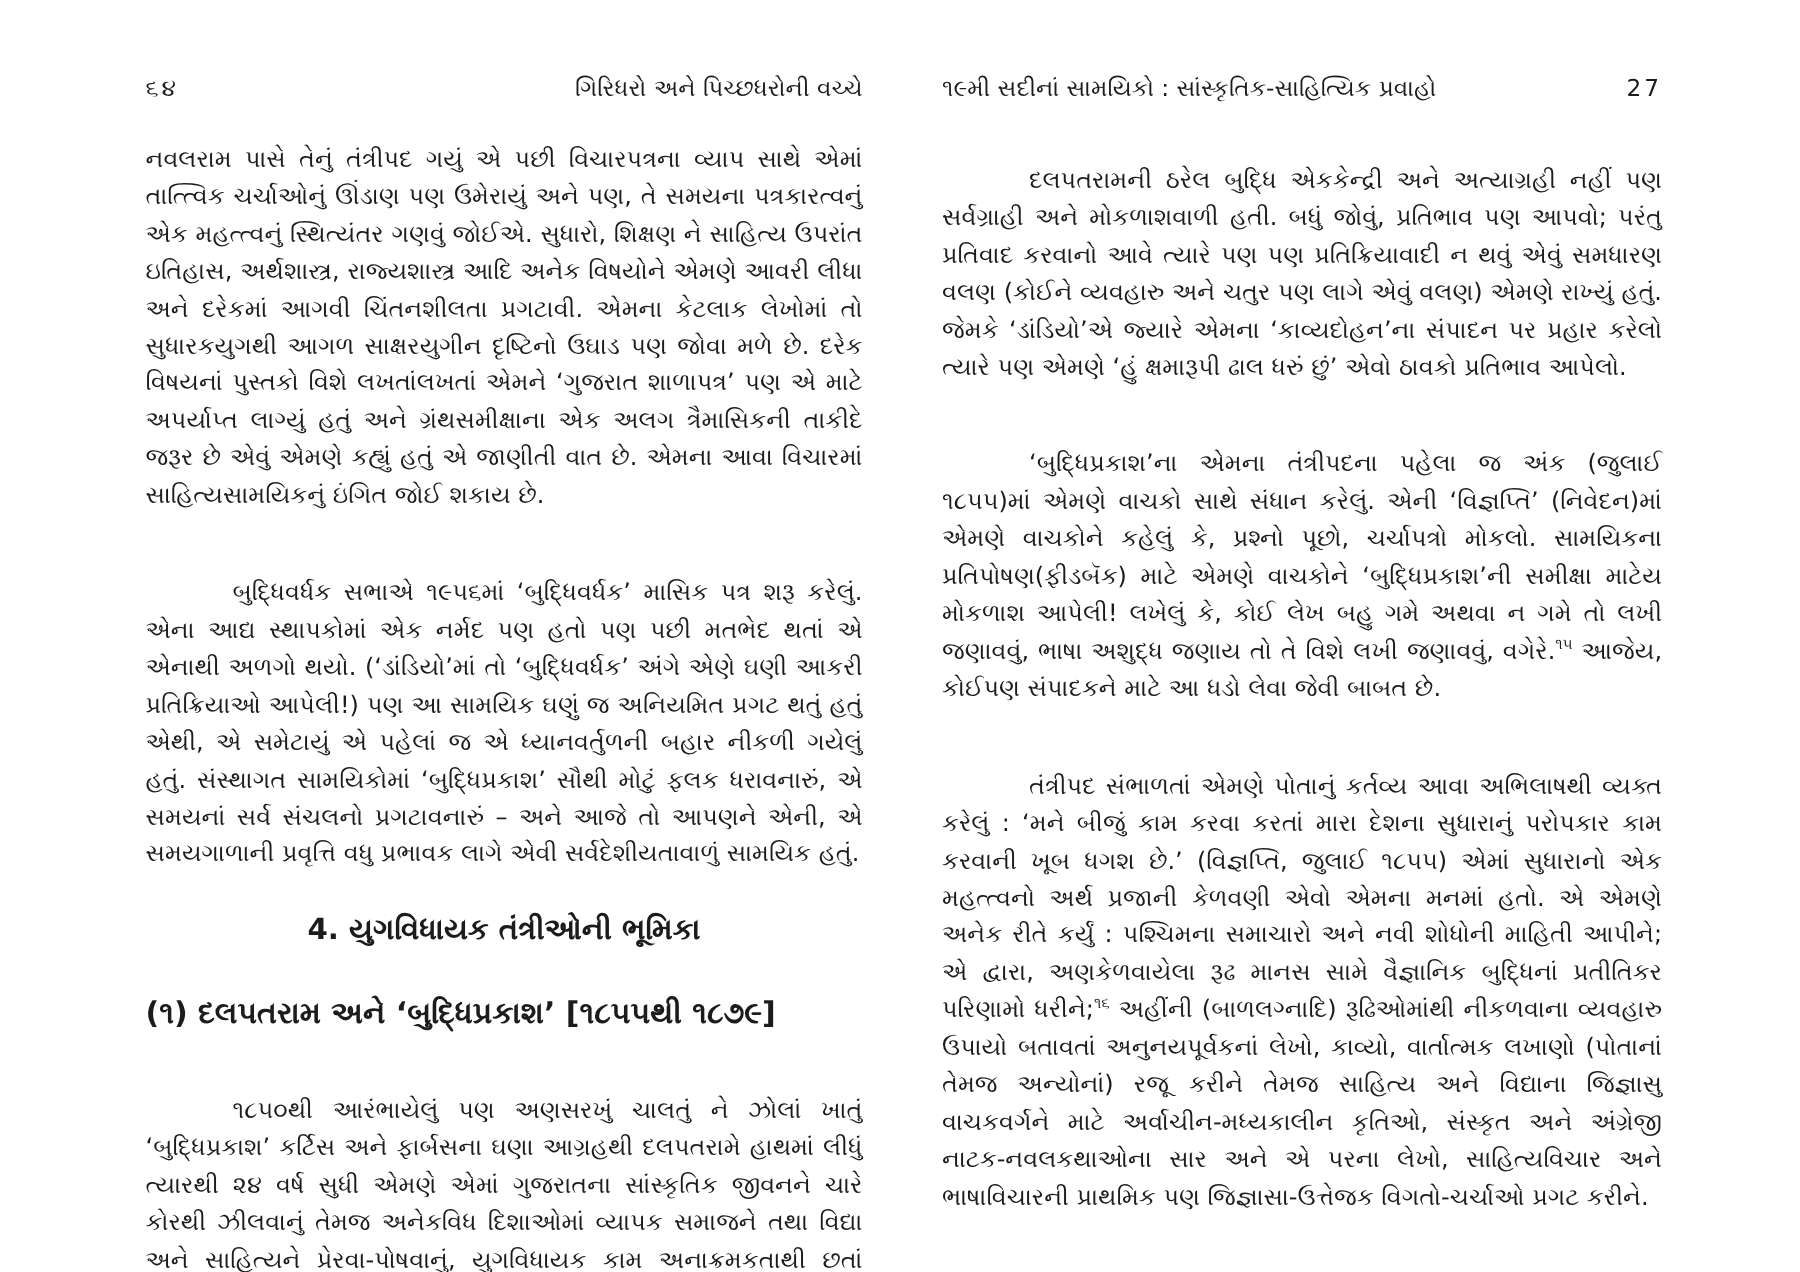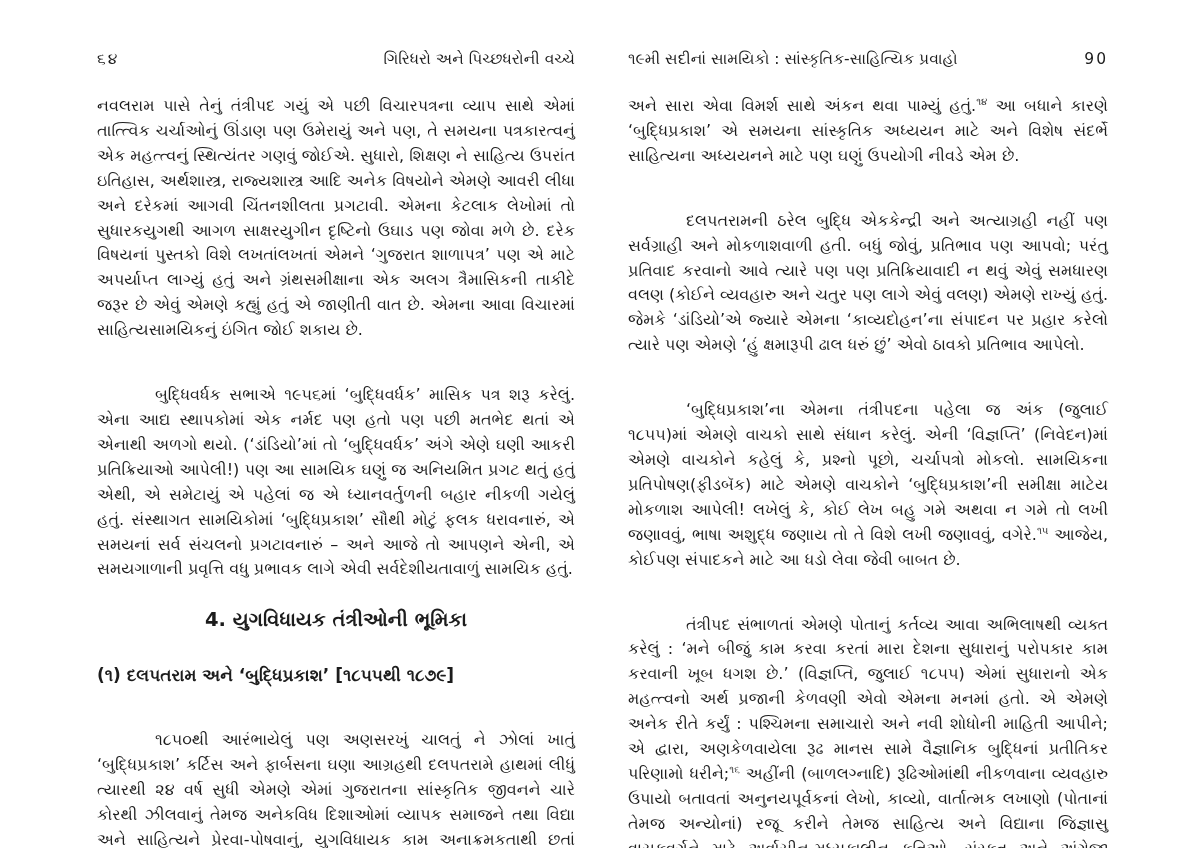--- a/index.html
+++ b/index.html
@@ -54,21 +54,21 @@
     line-height: 0;
     vertical-align: super;
   }
   h2.section-heading {
     font-size: 19.5px;
     font-weight: bold;
     text-align: center;
     margin: 26px 0 30px 0;
   }
   h3.subsection-heading {
-    font-size: 17px;
+    font-size: 20px;
     font-weight: bold;
     text-align: left;
     margin: 0 0 2px 0;
   }
 </style>
 </head>
 <body>
 
 <div class="spread">
 
@@ -82,24 +82,23 @@
       <p class="indent">બુદ્ધિવર્ધક સભાએ ૧૯૫૬માં ‘બુદ્ધિવર્ધક’ માસિક પત્ર શરૂ કરેલું. એના આદ્ય સ્થાપકોમાં એક નર્મદ પણ હતો પણ પછી મતભેદ થતાં એ એનાથી અળગો થયો. (‘ડાંડિયો’માં તો ‘બુદ્ધિવર્ધક’ અંગે એણે ઘણી આકરી પ્રતિક્રિયાઓ આપેલી!) પણ આ સામયિક ઘણું જ અનિયમિત પ્રગટ થતું હતું એથી, એ સમેટાયું એ પહેલાં જ એ ધ્યાનવર્તુળની બહાર નીકળી ગયેલું હતું. સંસ્થાગત સામયિકોમાં ‘બુદ્ધિપ્રકાશ’ સૌથી મોટું ફલક ધરાવનારું, એ સમયનાં સર્વ સંચલનો પ્રગટાવનારું – અને આજે તો આપણને એની, એ સમયગાળાની પ્રવૃત્તિ વધુ પ્રભાવક લાગે એવી સર્વદેશીયતાવાળું સામયિક હતું.</p>
       <h2 class="section-heading">4. યુગવિધાયક તંત્રીઓની ભૂમિકા</h2>
       <h3 class="subsection-heading">(૧) દલપતરામ અને ‘બુદ્ધિપ્રકાશ’ [૧૮૫૫થી ૧૮૭૯]</h3>
       <p class="indent">૧૮૫૦થી આરંભાયેલું પણ અણસરખું ચાલતું ને ઝોલાં ખાતું ‘બુદ્ધિપ્રકાશ’ કર્ટિસ અને ફાર્બસના ઘણા આગ્રહથી દલપતરામે હાથમાં લીધું ત્યારથી ૨૪ વર્ષ સુધી એમણે એમાં ગુજરાતના સાંસ્કૃતિક જીવનને ચારે કોરથી ઝીલવાનું તેમજ અનેકવિધ દિશાઓમાં વ્યાપક સમાજને તથા વિદ્યા અને સાહિત્યને પ્રેરવા-પોષવાનું, યુગવિધાયક કામ અનાક્રમકતાથી છતાં અસરકારક રીતે કર્યું હતું. સુંદરમે દલપતરામની કવિતાને એમના સમયની સર્વ સામાજિક પ્રવૃત્તિઓના કેટલોગ તરીકે ઓળખાવેલી છે. એવું જ ‘બુદ્ધિપ્રકાશ’ માટે પણ કહી શકાય કે, એમાં તે સમયનાં સર્વ સાંસ્કૃતિક સંચલનોનું ઝીણી વિગતો સાથે</p>
     </div>
   </div>
 
   <div class="page right">
     <div class="page-header">
       <span>૧૯મી સદીનાં સામયિકો : સાંસ્કૃતિક-સાહિત્યિક પ્રવાહો</span>
-      <span class="pgnum">90</span>
+      <span class="pgnum">27</span>
     </div>
     <div class="body-text">
-      <p><span>અને સારા એવા વિમર્શ સાથે અંકન થવા પામ્યું હતું.</span><sup class="fnref">૧૪</sup><span> આ બધાને કારણે ‘બુદ્ધિપ્રકાશ’ એ સમયના સાંસ્કૃતિક અધ્યયન માટે અને વિશેષ સંદર્ભે સાહિત્યના અધ્યયનને માટે પણ ઘણું ઉપયોગી નીવડે એમ છે.</span></p>
       <p class="indent">દલપતરામની ઠરેલ બુદ્ધિ એકકેન્દ્રી અને અત્યાગ્રહી નહીં પણ સર્વગ્રાહી અને મોકળાશવાળી હતી. બધું જોવું, પ્રતિભાવ પણ આપવો; પરંતુ પ્રતિવાદ કરવાનો આવે ત્યારે પણ પણ પ્રતિક્રિયાવાદી ન થવું એવું સમધારણ વલણ (કોઈને વ્યવહારુ અને ચતુર પણ લાગે એવું વલણ) એમણે રાખ્યું હતું. જેમકે ‘ડાંડિયો’એ જ્યારે એમના ‘કાવ્યદોહન’ના સંપાદન પર પ્રહાર કરેલો ત્યારે પણ એમણે ‘હું ક્ષમારૂપી ઢાલ ધરું છું’ એવો ઠાવકો પ્રતિભાવ આપેલો.</p>
       <p class="indent"><span>‘બુદ્ધિપ્રકાશ’ના એમના તંત્રીપદના પહેલા જ અંક (જુલાઈ ૧૮૫૫)માં એમણે વાચકો સાથે સંધાન કરેલું. એની ‘વિજ્ઞપ્તિ’ (નિવેદન)માં એમણે વાચકોને કહેલું કે, પ્રશ્નો પૂછો, ચર્ચાપત્રો મોકલો. સામયિકના પ્રતિપોષણ(ફીડબૅક) માટે એમણે વાચકોને ‘બુદ્ધિપ્રકાશ’ની સમીક્ષા માટેય મોકળાશ આપેલી! લખેલું કે, કોઈ લેખ બહુ ગમે અથવા ન ગમે તો લખી જણાવવું, ભાષા અશુદ્ધ જણાય તો તે વિશે લખી જણાવવું, વગેરે.</span><sup class="fnref">૧૫</sup><span> આજેય, કોઈપણ સંપાદકને માટે આ ધડો લેવા જેવી બાબત છે.</span></p>
       <p class="indent"><span>તંત્રીપદ સંભાળતાં એમણે પોતાનું કર્તવ્ય આવા અભિલાષથી વ્યક્ત કરેલું : ‘મને બીજું કામ કરવા કરતાં મારા દેશના સુધારાનું પરોપકાર કામ કરવાની ખૂબ ધગશ છે.’ (વિજ્ઞપ્તિ, જુલાઈ ૧૮૫૫) એમાં સુધારાનો એક મહત્ત્વનો અર્થ પ્રજાની કેળવણી એવો એમના મનમાં હતો. એ એમણે અનેક રીતે કર્યું : પશ્ચિમના સમાચારો અને નવી શોધોની માહિતી આપીને; એ દ્વારા, અણકેળવાયેલા રૂઢ માનસ સામે વૈજ્ઞાનિક બુદ્ધિનાં પ્રતીતિકર પરિણામો ધરીને;</span><sup class="fnref">૧૬</sup><span> અહીંની (બાળલગ્નાદિ) રૂઢિઓમાંથી નીકળવાના વ્યવહારુ ઉપાયો બતાવતાં અનુનયપૂર્વકનાં લેખો, કાવ્યો, વાર્તાત્મક લખાણો (પોતાનાં તેમજ અન્યોનાં) રજૂ કરીને તેમજ સાહિત્ય અને વિદ્યાના જિજ્ઞાસુ વાચકવર્ગને માટે અર્વાચીન-મધ્યકાલીન કૃતિઓ, સંસ્કૃત અને અંગ્રેજી નાટક-નવલકથાઓના સાર અને એ પરના લેખો, સાહિત્યવિચાર અને ભાષાવિચારની પ્રાથમિક પણ જિજ્ઞાસા-ઉત્તેજક વિગતો-ચર્ચાઓ પ્રગટ કરીને.</span></p>
       <p class="indent">‘બુદ્ધિપ્રકાશ’ના બહુ વિશાળ ફલકમાં, સાદ્ય વર્તમાનપત્રમાં આવે એવા સમાચારો (ઉ. ત. ‘ટપાલના નવા દર’, ‘બૅન્કોનું દેવાળું’, ‘ગુજરાતમાં રૂપ વધારવાની રીતો – રસાયણશાસ્ત્રના નુસખા’) તેમજ વિસ્મય-જ્ઞાન-પોષક, કંઈક જ્ઞાનકોશ જેવી એન્સાયક્લોપીડિક માહિતી (ઉ.ત. હૉર્સપાવર એટલે શું; જંગલી બતકો, સારસ, માખી</p>
     </div>
   </div>
 
 </div>
 
 </body></html>

